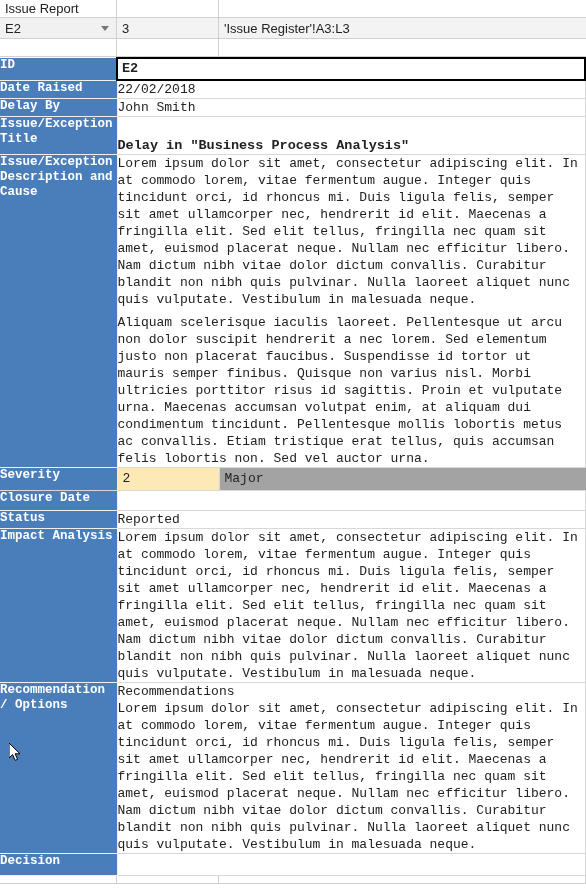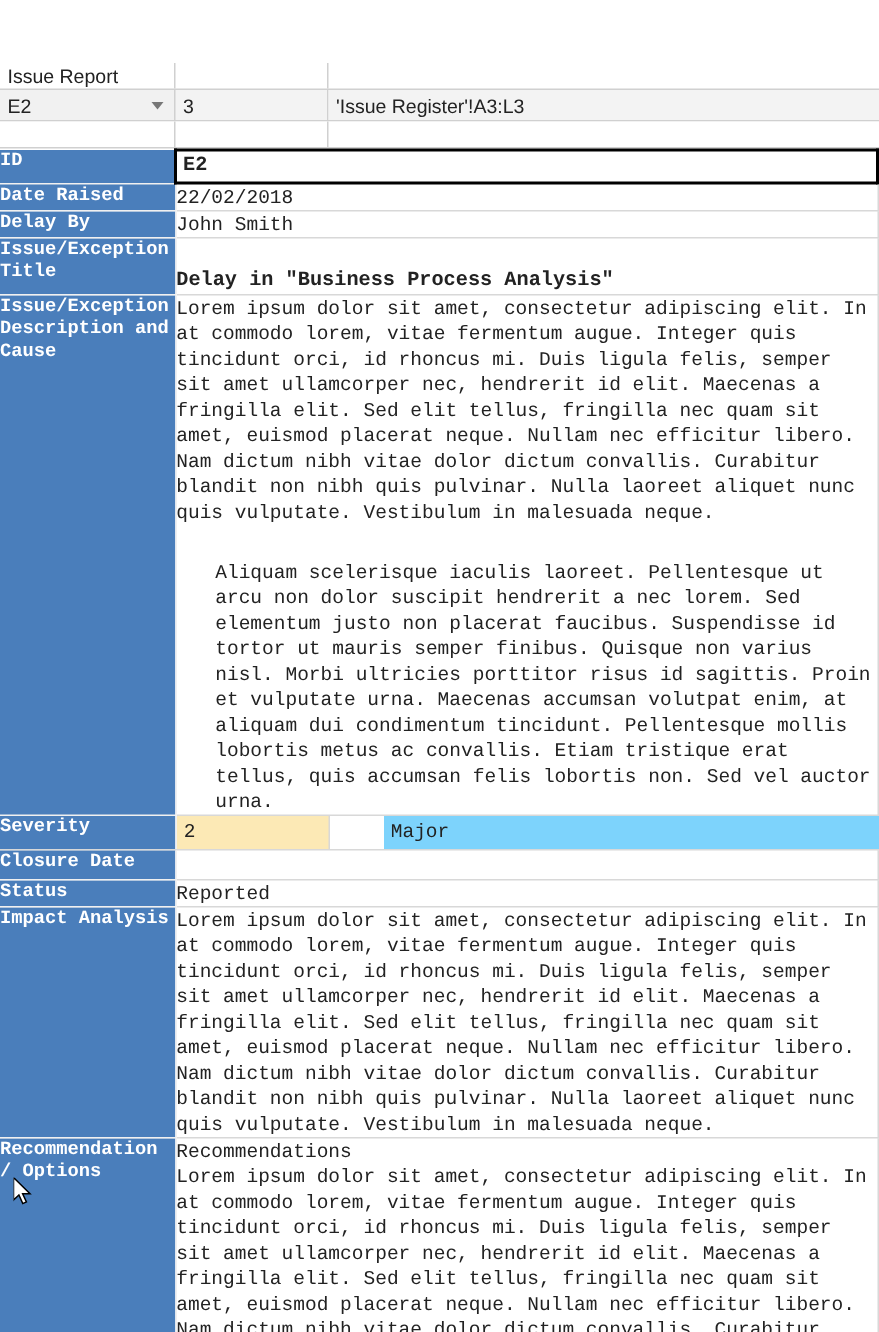--- a/index.html
+++ b/index.html
@@ -18,21 +18,21 @@
   }
 
   
   .topstrip { width: 586px; }
   .trow {
     display: flex;
     width: 586px;
     border-bottom: 1px solid #d0d0d0;
     background: #ffffff;
   }
-  .trow.r0 { height: 18px; margin-top: 42px; }
+  .trow.r0 { height: 18px; }
   .trow.r1 { height: 21px; background: #f3f3f3; }
   .trow.r2 { height: 18px; }
 
   .tcell {
     height: 100%;
     display: flex;
     align-items: center;
     padding-left: 5px;
     font-size: 13px;
     color: #222222;
@@ -92,40 +92,39 @@
     border-bottom: 1px solid #d8d8d8;
     border-right: 1px solid #d8d8d8;
     color: #222;
   }
   .val.bold { font-weight: bold; font-size: 13.5px; }
   .val.selected {
     border: 2px solid #000000;
     padding: 1px 3px 2px 4px;
   }
   .val p { margin: 0 0 0 0; }
-  .val p.gap { margin-top: 23px; padding-left: 26px; }
+  .val p.gap { margin-top: 6px; }
 
   .sev-wrap { display: flex; width: 469px; }
   .sev-num {
     width: 102px;
     background: #fce9b5;
     border-right: 1px solid #d8d8d8;
     font-size: 13px;
     line-height: 17px;
     padding: 2px 4px 3px 5px;
     color: #222;
   }
   .sev-txt {
     flex: 1;
-    background: #7dd3fc;
+    background: #a3a3a3;
     font-size: 13px;
     line-height: 17px;
     padding: 2px 4px 3px 5px;
     color: #222;
-    margin-left: 36px;
   }
   .sevrow td { border-bottom: 1px solid #d8d8d8; }
   .nopad { padding: 0 !important; }
 
   .blankcell { background: #ffffff; }
 
   
   .botrow { display: flex; width: 586px; height: 8px; }
   .botrow .bc {
     border-right: 1px solid #d0d0d0;

